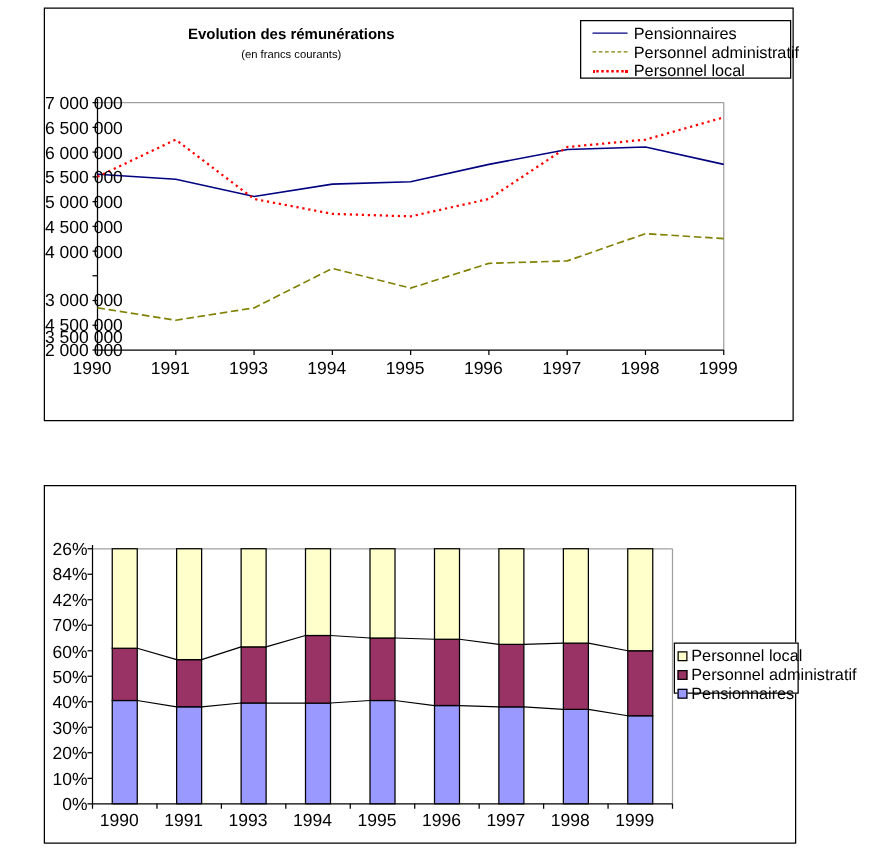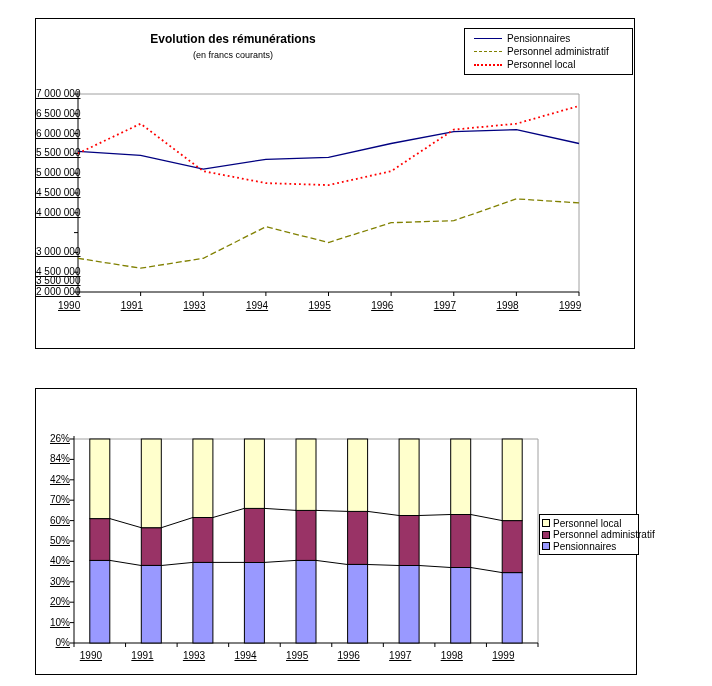--- a/index.html
+++ b/index.html
@@ -1,36 +1,36 @@
 <!DOCTYPE html>
 <html><head>
 <meta charset="utf-8">
 <style>
   html,body{margin:0;padding:0;background:#ffffff;}
   #canvas{position:relative;width:712px;height:686px;background:#ffffff;overflow:hidden;
           font-family:"Liberation Sans","DejaVu Sans",sans-serif;color:#000;}
   .chart-frame{position:absolute;background:#fff;border:1px solid #000;box-sizing:border-box;}
-  #chart1{left:35px;top:18px;width:600px;height:331px;}
+  #chart1{left:35px;top:6px;width:600px;height:331px;}
   #chart2{left:35px;top:388px;width:602px;height:287px;}
   .chart-svg{position:absolute;left:0;top:0;}
   .chart-title{position:absolute;text-align:center;font-weight:bold;white-space:nowrap;}
   #chart1-title{left:37px;width:320px;top:13px;font-size:12px;}
   #chart1-subtitle{position:absolute;left:37px;width:320px;top:31px;font-size:9px;text-align:center;}
   #chart2-title{left:110px;width:320px;top:12px;font-size:10.5px;}
   .legend{position:absolute;border:1px solid #000;background:#fff;display:flex;
           flex-direction:column;justify-content:space-evenly;box-sizing:border-box;}
   #legend1{left:428px;top:9px;width:169px;height:47px;padding:2px 4px 2px 9px;}
   #legend2{left:503px;top:125px;width:100px;height:41px;padding:2px 2px;}
   .legend-row{display:flex;align-items:center;}
   #legend1 .legend-row{gap:5px;}
   #legend2 .legend-row{gap:3px;}
   .legend-line{width:28px;height:0;flex:0 0 auto;}
   .legend-swatch{width:6px;height:6px;border:1px solid #000;flex:0 0 auto;}
-  .legend-label{font-size:10px;white-space:nowrap;}
-  .tick-label{position:absolute;font-size:10px;line-height:10px;white-space:nowrap;text-decoration:underline;}
+  .legend-label{font-size:13px;white-space:nowrap;}
+  .tick-label{position:absolute;font-size:14px;line-height:10px;white-space:nowrap;}
   .ylab{text-align:right;}
   .xlab{text-align:left;}
 </style>
 </head>
 <body>
 
 <div id="canvas">
 
   <div id="chart1" class="chart-frame">
     <svg id="chart1-svg" class="chart-svg" width="598" height="329" viewBox="0 0 598 329">

